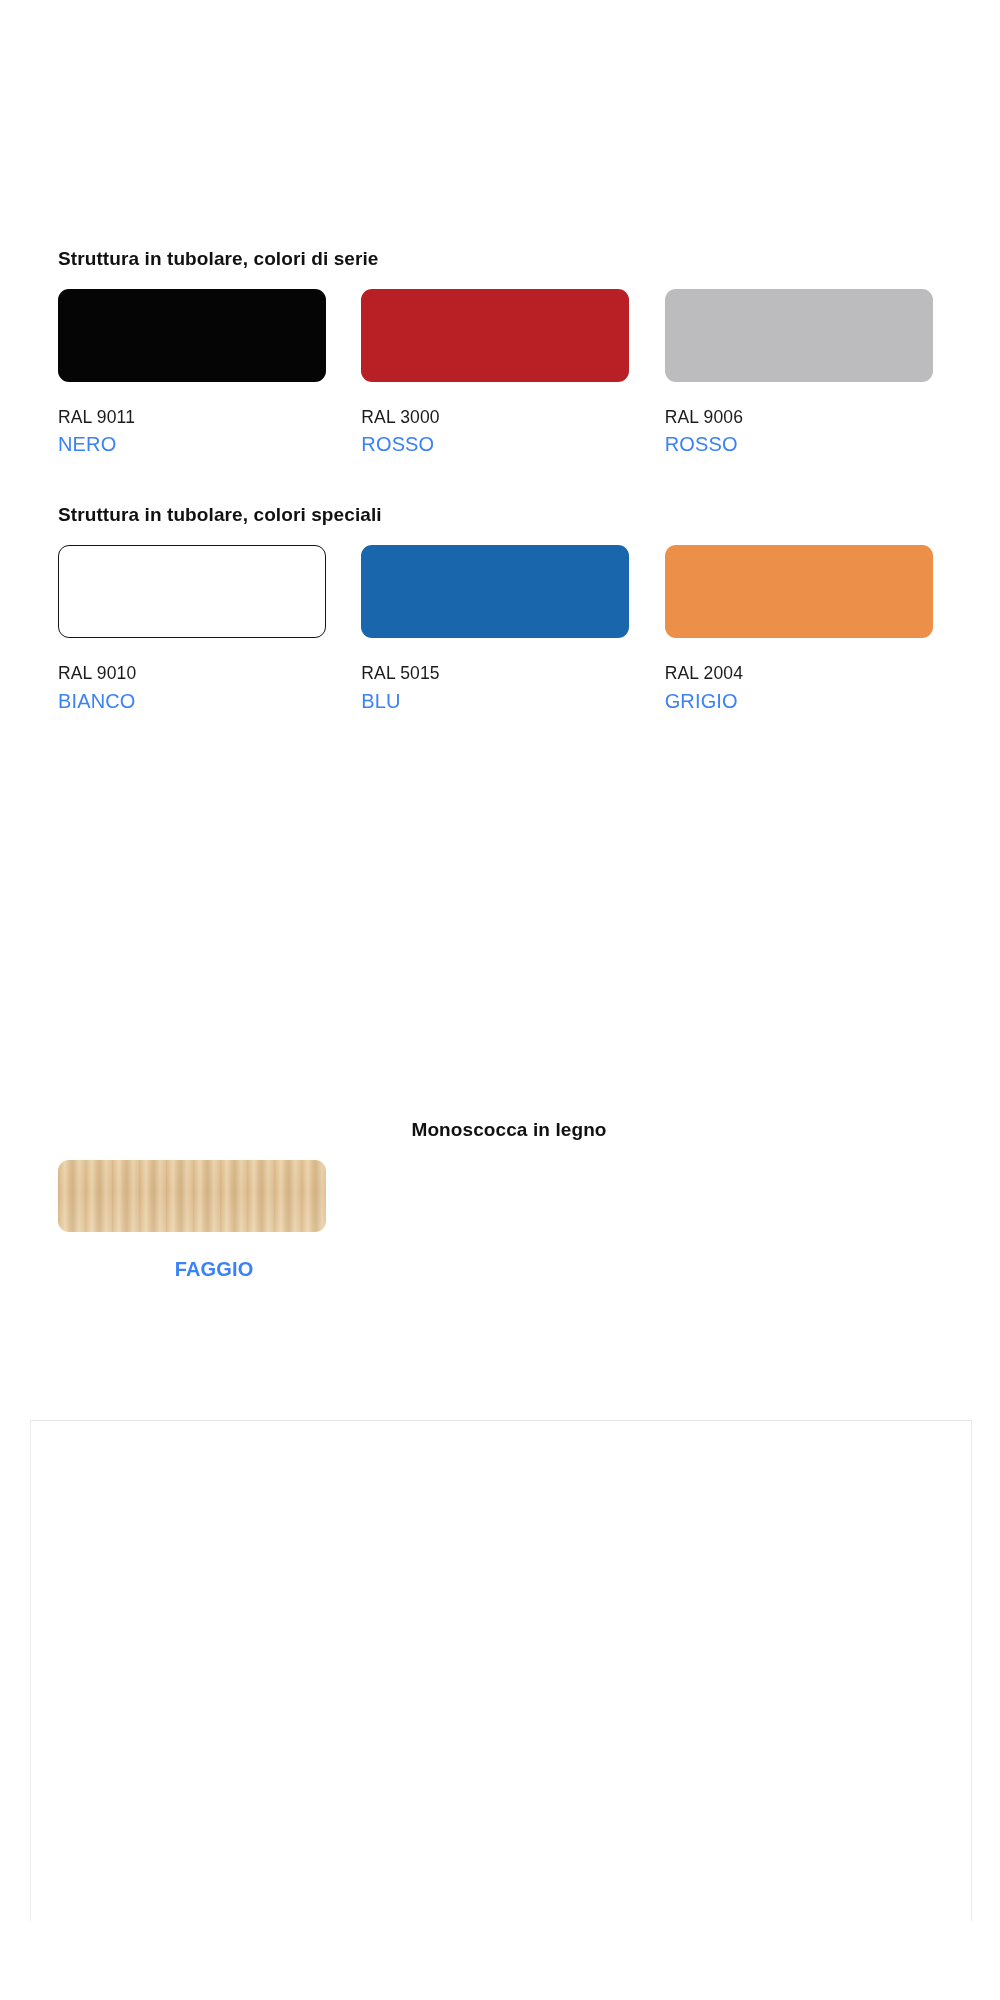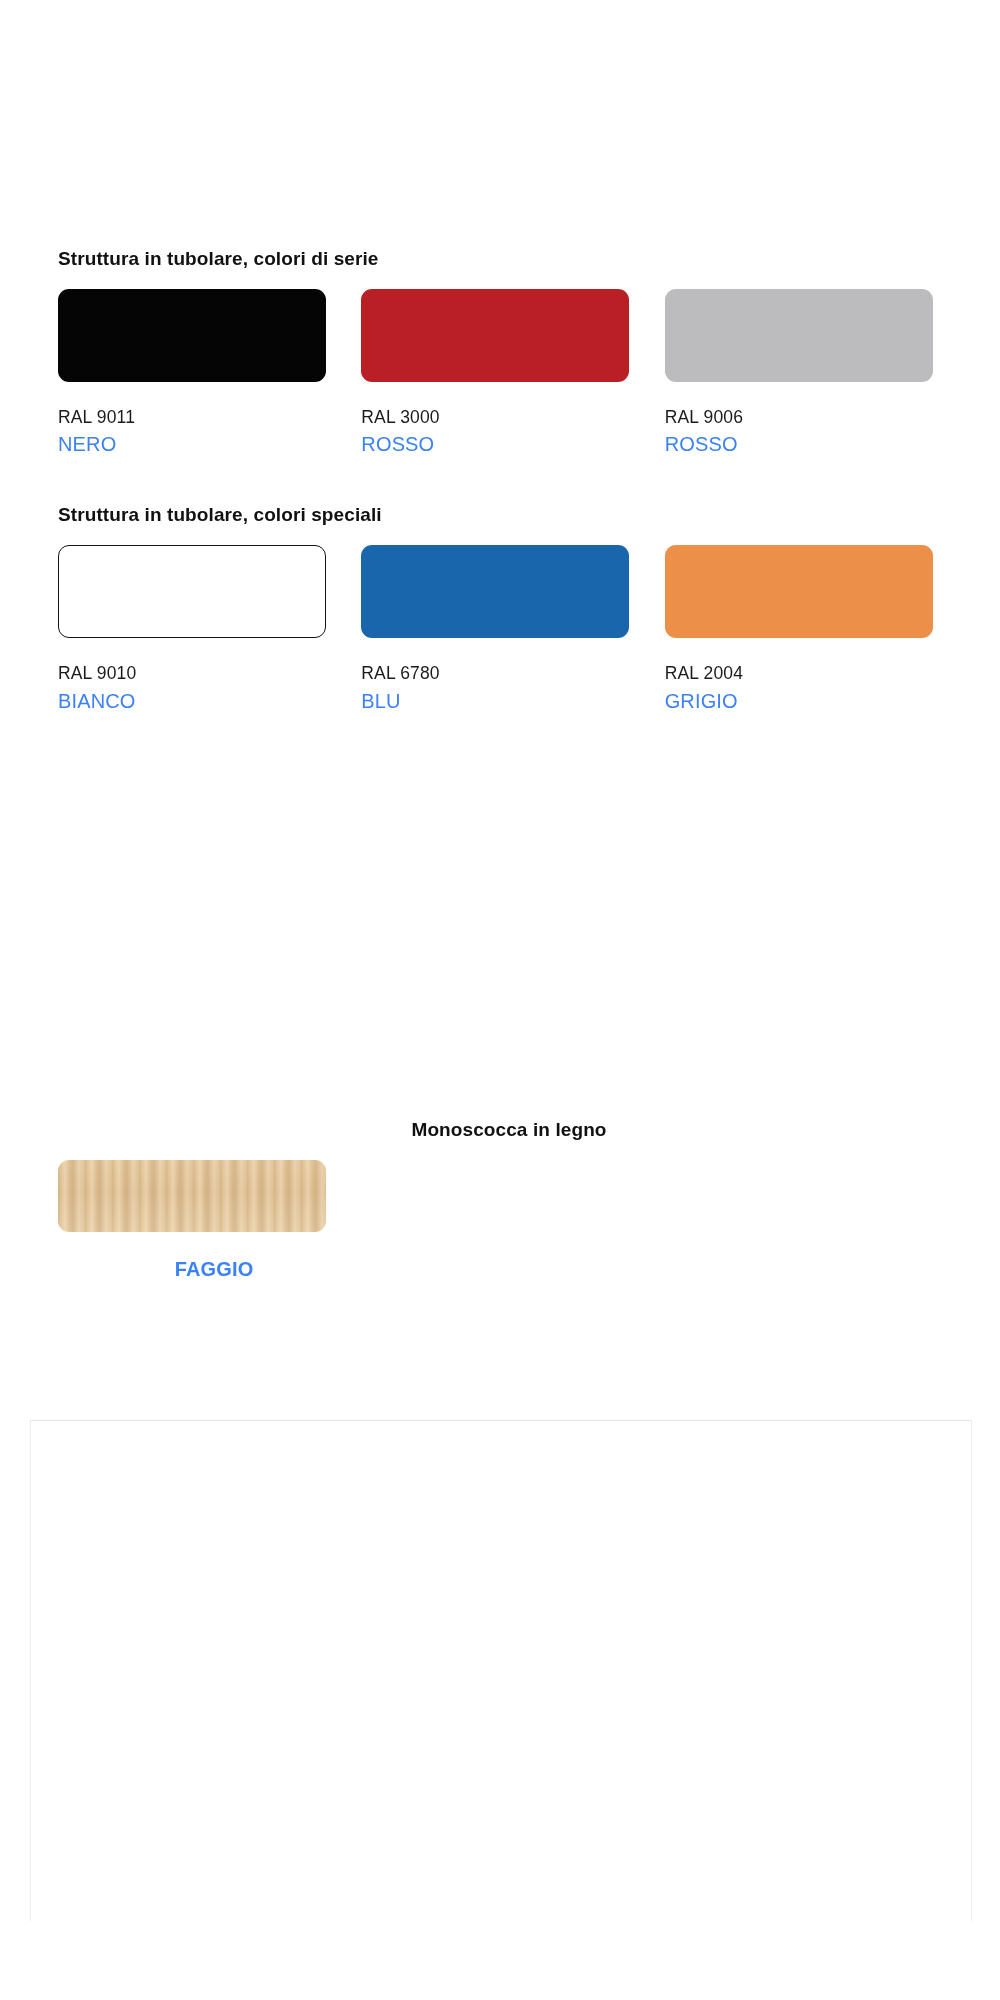--- a/index.html
+++ b/index.html
@@ -189,21 +189,21 @@
       <div class="swatch-row">
 
         <div class="swatch-cell">
           <div class="swatch outlined" id="sw-1-0" style="background: rgb(255, 255, 255);"></div>
           <div class="swatch-code">RAL 9010</div>
           <div class="swatch-name">BIANCO</div>
         </div>
 
         <div class="swatch-cell">
           <div class="swatch" id="sw-1-1" style="background: rgb(26, 102, 173);"></div>
-          <div class="swatch-code">RAL 6780</div>
+          <div class="swatch-code">RAL 5015</div>
           <div class="swatch-name">BLU</div>
         </div>
 
         <div class="swatch-cell">
           <div class="swatch" id="sw-1-2" style="background: rgb(236, 143, 73);"></div>
           <div class="swatch-code">RAL 2004</div>
           <div class="swatch-name">GRIGIO</div>
         </div>
 
       </div>

